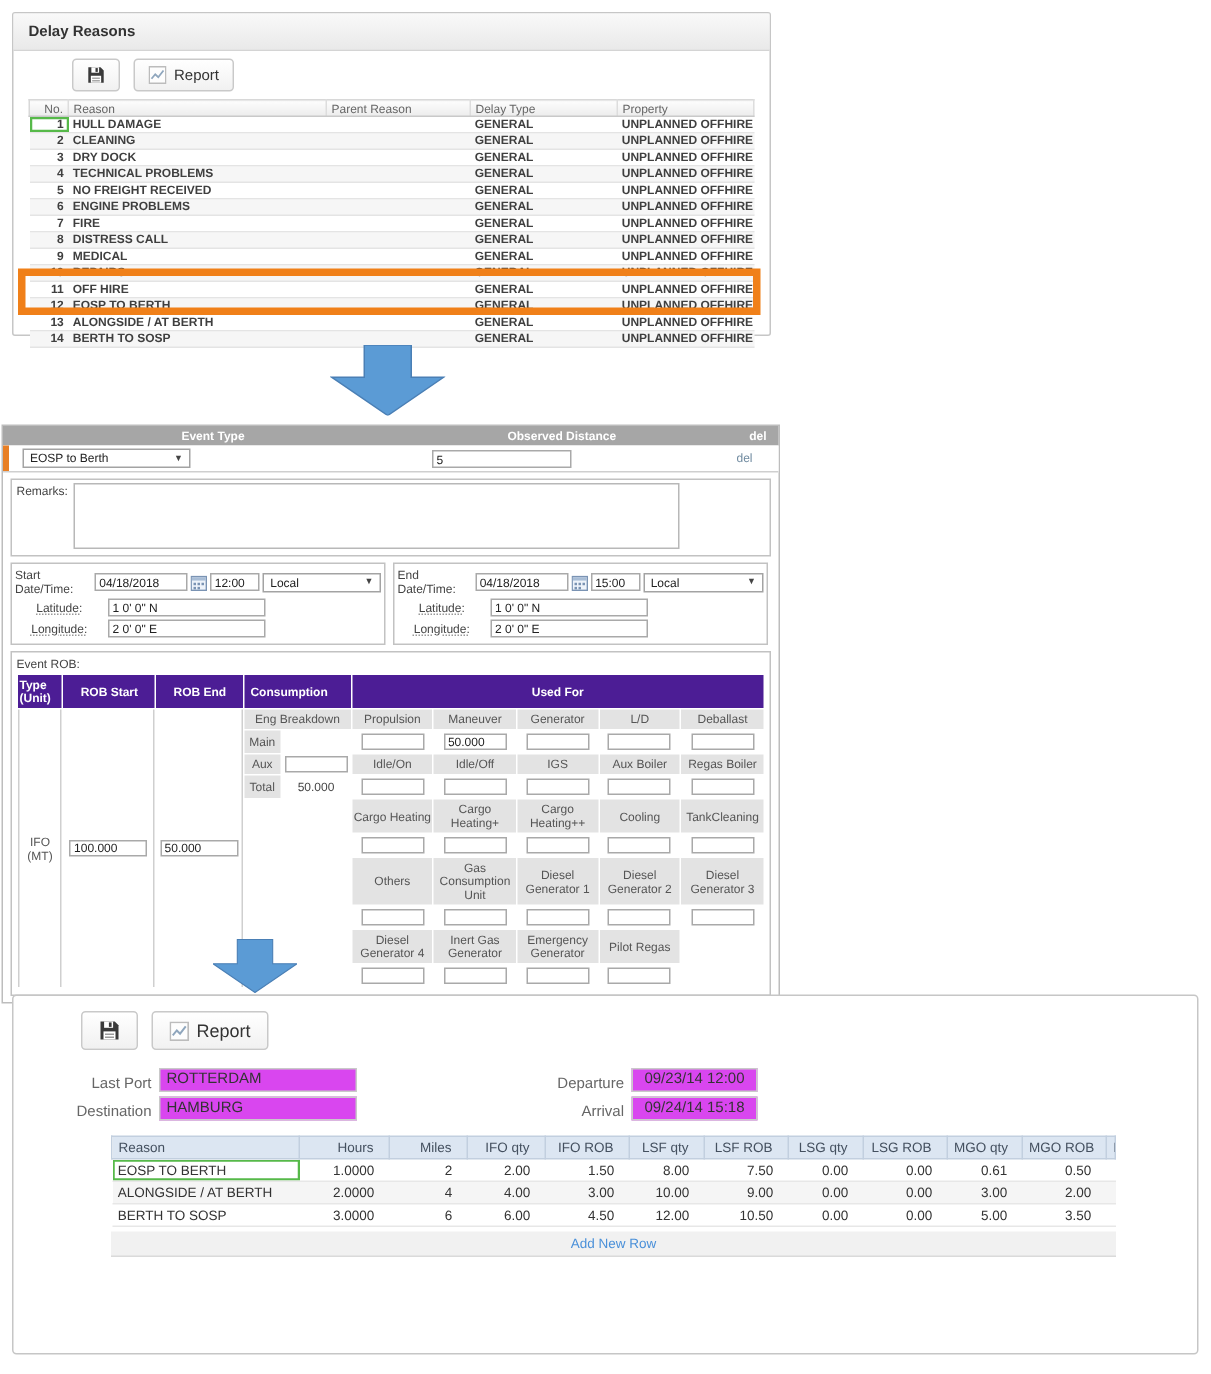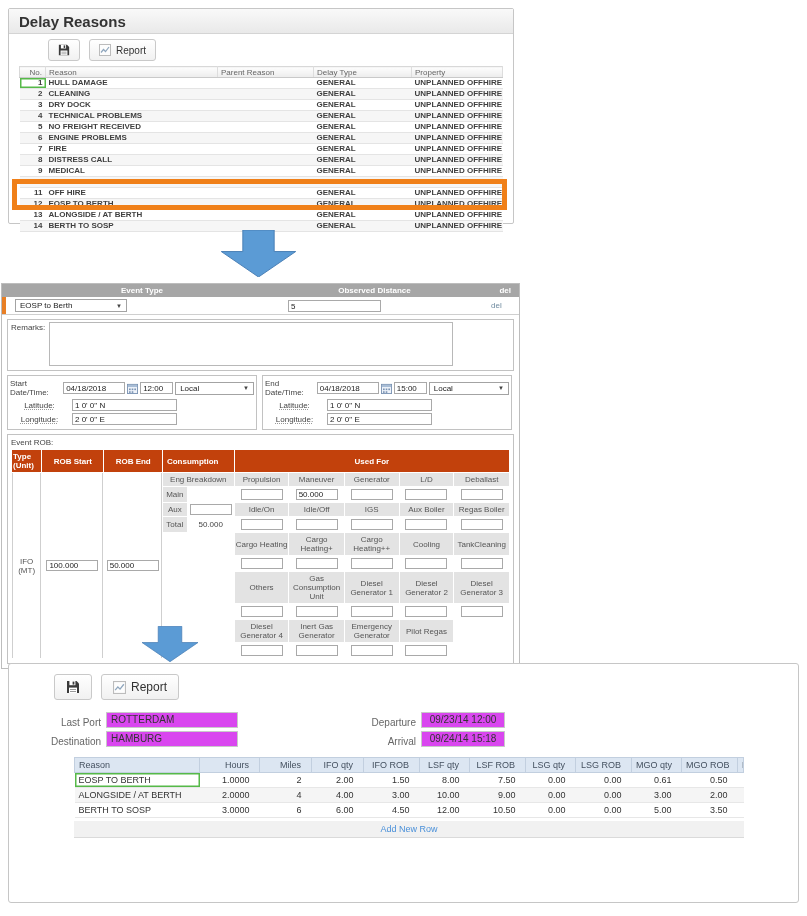--- a/index.html
+++ b/index.html
@@ -9,21 +9,21 @@
 
   
   .panel { position:absolute; background:#fff; border:1px solid #c6c6c6; border-radius:2px; }
   .panel-hdr { background:linear-gradient(#f9f9f9,#e9e9e9); border-bottom:1px solid #d4d4d4;
                display:flex; align-items:center; padding:0 10px; }
   .btn { display:inline-flex; align-items:center; gap:5px; border:1px solid #c9c9c9; border-radius:3px;
          background:linear-gradient(#ffffff,#f1f1f1); color:#333; cursor:pointer; }
 
   
   .p1 { left:8px; top:8px; width:506px; height:216px; }
-  .p1 .panel-hdr { height:25px; font-size:15px; font-weight:bold; color:#333; }
+  .p1 .panel-hdr { height:25px; font-size:10px; font-weight:bold; color:#333; }
   .p1-body { padding:5px 10px 0 10px; }
   .toolbar { display:flex; gap:9px;padding-left:29px; }
   .p1 .btn { height:22px; font-size:10px; padding:0 9px; }
   .tbl-wrap { position:relative; margin-top:5px; }
   table.grid { width:100%; border-collapse:collapse; font-size:8px; table-layout:fixed; }
   table.grid thead th { background:linear-gradient(#fdfdfd,#ececec); border-top:1px solid #d8d8d8;
         border-bottom:1px solid #c9c9c9; border-right:1px solid #ddd; height:11px;
         font-weight:normal; color:#666; text-align:left; padding:0 3px; }
   table.grid thead th:first-child { text-align:right; border-left:1px solid #d8d8d8; }
   table.grid tbody td { height:10px; line-height:10px; border-bottom:1px solid #e4e4e4;
@@ -66,21 +66,21 @@
   .dt-row .inp-date { width:62px; }
   .dt-row .inp-time { width:33px; }
   .sel-tz { position:static; width:88px; height:13px; }
   .coord-row { display:flex; align-items:center; margin-top:2px; }
   .coord-row label { width:62px; text-align:center; padding-right:3px; text-decoration:underline dotted #999; }
   .coord-row .inp { width:105px; }
   .cal-btn { display:inline-block; cursor:pointer; line-height:0; }
   .rob-sec { padding:3px 3px 4px 3px; }
   .rob-label { margin-bottom:2px; display:block; }
   table.rob { border-collapse:separate; border-spacing:1px; font-size:8px; table-layout:fixed; }
-  table.rob th { background:#c2410c; color:#fff; font-weight:bold; padding:2px 1px; height:18px; }
+  table.rob th { background:#4c1d95; color:#fff; font-weight:bold; padding:2px 1px; height:18px; }
   table.rob td { text-align:center; vertical-align:middle; }
   td.lbl { background:#e3e3e3; color:#555; padding:2px 1px; }
   td.sub { background:#e3e3e3; color:#555; text-align:left; padding:0 2px; }
   td.cons { background:#fff; text-align:left; padding:0 2px; color:#444; }
   td.gap { background:#fff; }
   td.span-cell { background:#fff; border-right:1px solid #cfcfcf; color:#555; }
   td.span-cell.first { border-left:1px solid #cfcfcf; }
   table.rob .inp { width:42px; height:11px; }
   table.rob .inp.w50 { width:52px; }
   tr.inprow td { height:15px; }

